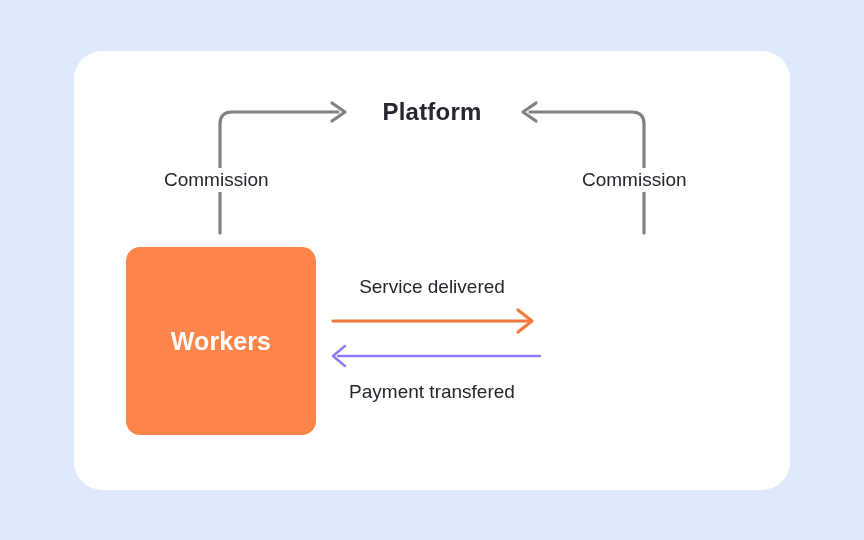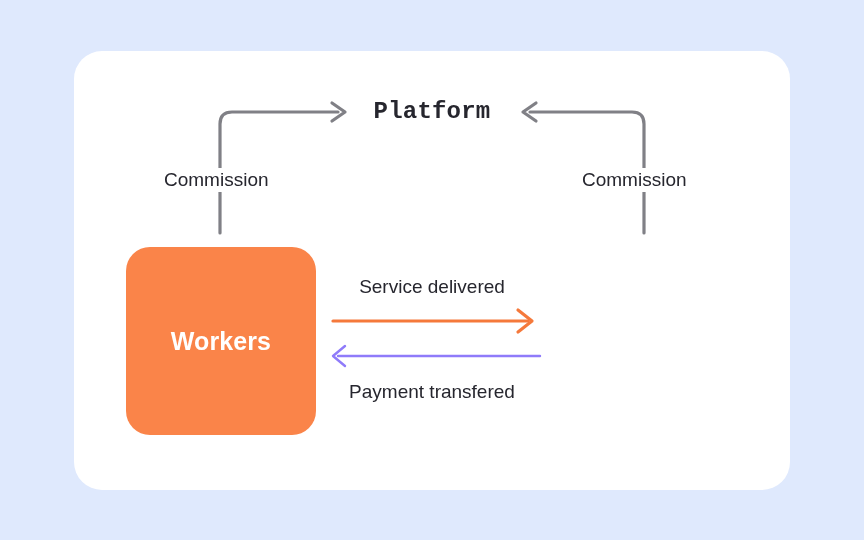--- a/index.html
+++ b/index.html
@@ -39,21 +39,21 @@
     width: 864px;
     height: 540px;
     pointer-events: none;
   }
 
   
   .node {
     position: absolute;
     width: 190px;
     height: 188px;
-    border-radius: 24px;
+    border-radius: 14px;
     display: flex;
     align-items: center;
     justify-content: center;
   }
   .node-label {
     font-size: 25px;
     font-weight: bold;
     color: #ffffff;
     letter-spacing: 0.1px;
   }
@@ -75,21 +75,20 @@
     white-space: nowrap;
   }
   .platform-title {
     left: 0;
     top: 98px;
     width: 864px;
     text-align: center;
     font-size: 24px;
     font-weight: bold;
     letter-spacing: 0.2px;
-    font-family: Liberation Mono, monospace;
   }
   .commission-left {
     left: 159px;
     top: 168px;
     font-size: 19px;
     background: #ffffff;
     padding: 1px 5px;
   }
   .commission-right {
     left: 577px;

